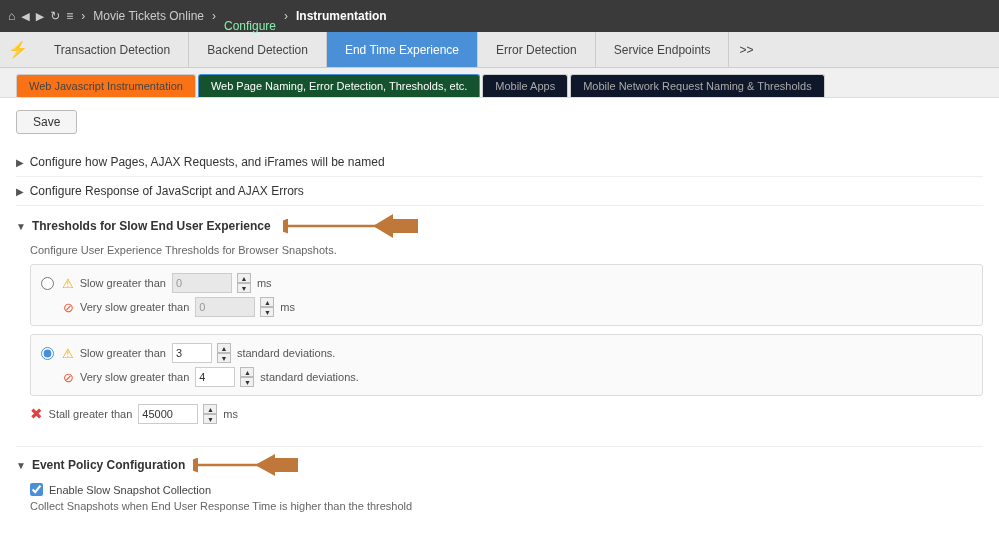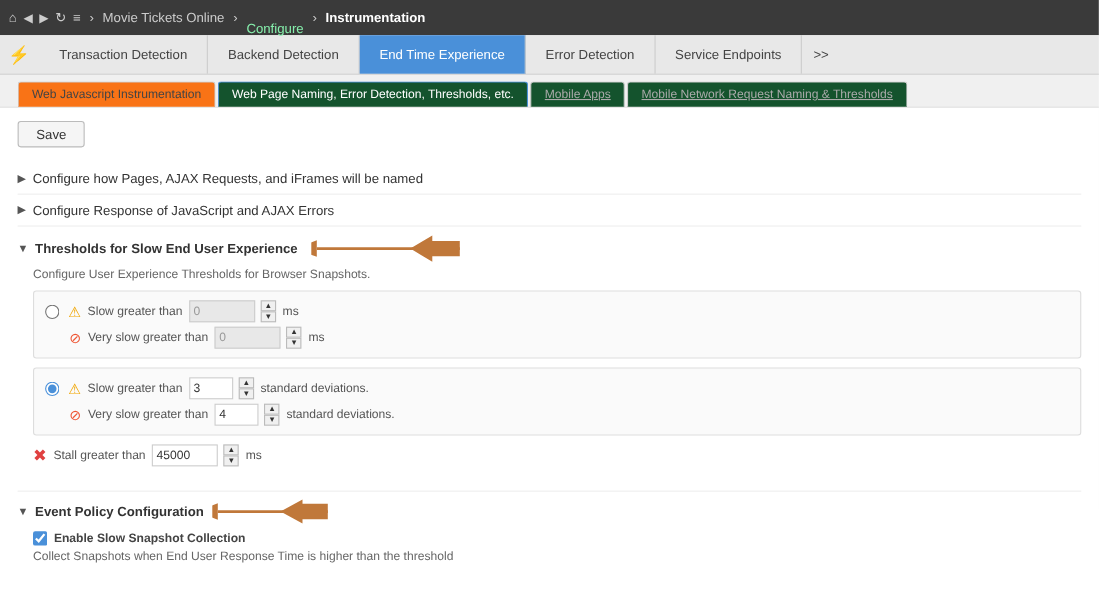--- a/index.html
+++ b/index.html
@@ -76,22 +76,21 @@
       border-radius: 3px 3px 0 0;
     }
     .sub-tab.active {
       background: #14532d;
       color: #fff;
       border-color: #4a90d9;
     }
     .sub-tab.disabled {
       color: #aaa;
       cursor: default;
-      background: #14532d;
-      text-decoration: underline;
+      background: #0f172a;
     }
 
     
     .content {
       background: #fff;
       padding: 12px 16px;
       min-height: 460px;
     }
 
     
@@ -217,21 +216,21 @@
       margin-bottom: 6px;
       cursor: pointer;
     }
     .checkbox-row {
       display: flex;
       align-items: center;
       gap: 6px;
       margin-left: 14px;
       margin-bottom: 4px;
     }
-    .checkbox-label { font-size: 11px; color: #444; font-weight: bold; }
+    .checkbox-label { font-size: 11px; color: #444; }
     .desc-text {
       font-size: 11px;
       color: #666;
       margin-left: 14px;
     }
 
     
     .bc-arr { color: #aaa; margin: 0 2px; }
   </style>
 </head>

